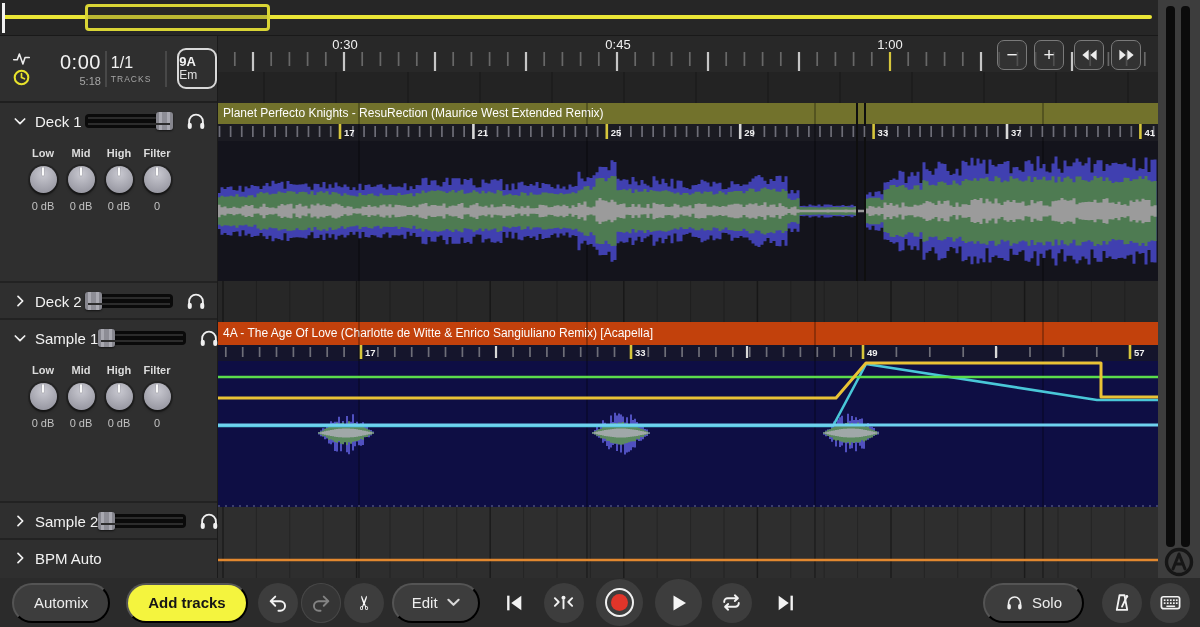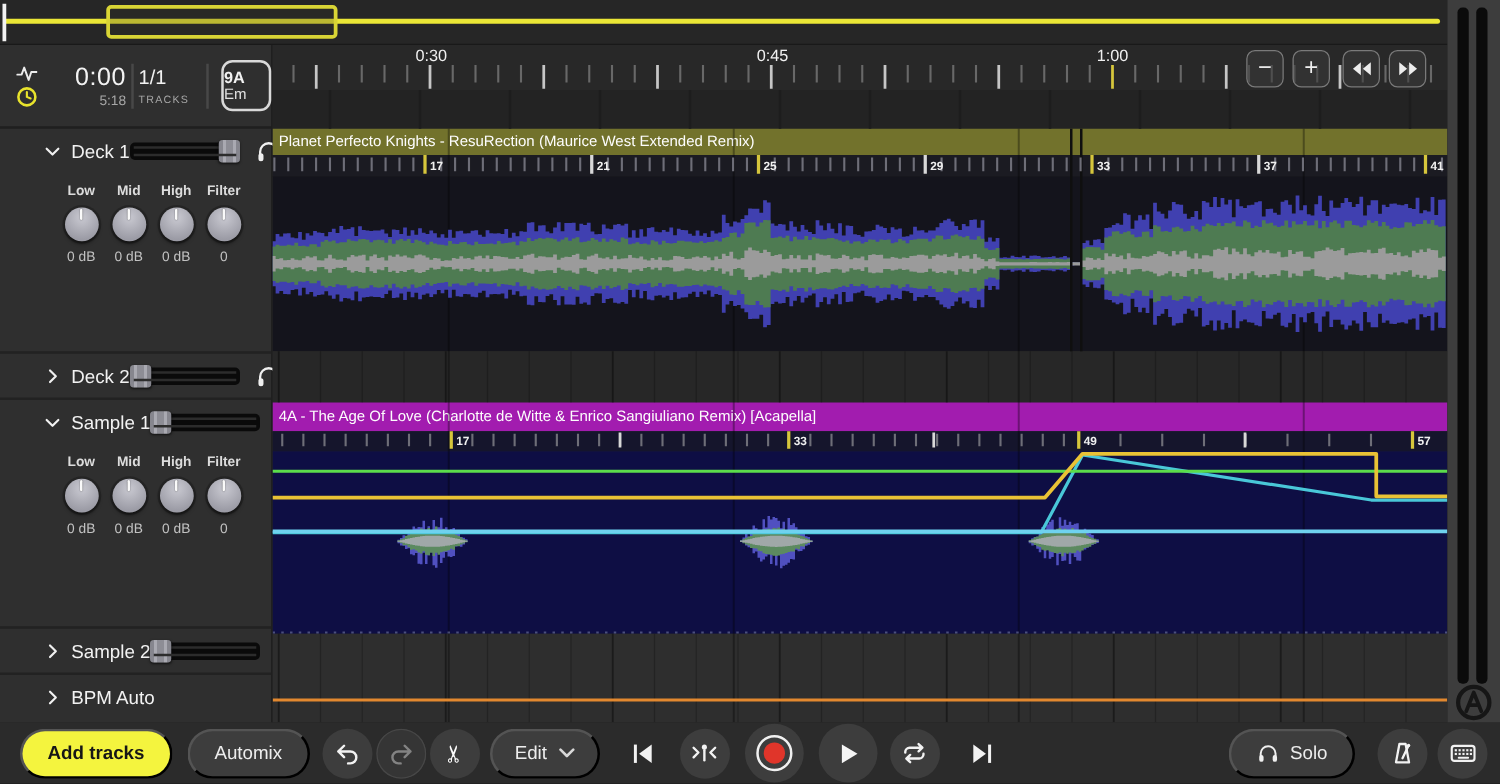--- a/index.html
+++ b/index.html
@@ -20,21 +20,21 @@
   .time-big { font-size:20px; color:#f2f2f2; letter-spacing:.5px; }
   .time-small { font-size:11px; color:#a6a6a6; margin-top:1px; }
   .v-div { width:2px; height:36px; background:#484848; margin:0 4px; }
   .tracks-group { width:52px; text-align:left; }
   .tracks-big { font-size:16px; color:#f2f2f2; }
   .tracks-small { font-size:8.5px; letter-spacing:1px; color:#a6a6a6; margin-top:2px; }
   .key-badge { width:41px; height:41px; border:2px solid #d9d9d9; border-radius:9px; display:flex; flex-direction:column; align-items:flex-start; justify-content:center; line-height:1.1; margin-left:6px; cursor:pointer; }
   .key-code { font-size:13px; font-weight:bold; color:#f2f2f2; }
   .key-name { font-size:12px; color:#e2e2e2; }
 
-  .section { border-bottom:2px solid #222222; position:relative;padding-left:22px; }
+  .section { border-bottom:2px solid #222222; position:relative; }
   .sec-head { height:36px; display:flex; align-items:center; padding:0 10px 0 12px; cursor:pointer; }
   .chev { width:16px; height:16px; flex:none; }
   .chev.collapsed { transform:rotate(-90deg); }
   .sec-label { font-size:15px; color:#f2f2f2; margin-left:7px; flex:1; white-space:nowrap; }
   .slider { position:relative; width:88px; height:14px; background:#0a0a0a; border-radius:4px; flex:none; margin-right:12px; cursor:pointer; }
   .slider::before, .slider::after { content:''; position:absolute; left:3px; right:3px; height:2px; background:#2c2c2c; }
   .slider::before { top:3px; } .slider::after { bottom:3px; }
   .handle { position:absolute; top:-2px; width:17px; height:18px; border-radius:3px;
             background:linear-gradient(90deg,#86868e 0 3px,#a9a9b1 3px 6px,#8d8d95 6px 11px,#a9a9b1 11px 14px,#86868e 14px);
             box-shadow:0 1px 2px rgba(0,0,0,.6); }
@@ -52,21 +52,21 @@
   
   .timeline { position:absolute; left:218px; top:36px; width:940px; height:542px; background:#242424; overflow:hidden; }
   .band { position:absolute; left:0; width:940px; }
   .ruler-top { top:0; height:36px; background:#282828; }
   .ruler-low { top:36px; height:31px; background:#232323; }
   .t-title { font-size:12px; color:#fdfdfd; line-height:21px; padding-left:5px; white-space:nowrap; overflow:hidden; cursor:pointer; }
   .title1 { top:67px; height:21px; background:#72722c; }
   .rulerband1 { top:88px; height:17px; background:#1b1b22; }
   .wave1 { top:105px; height:140px; background:#14141c; }
   .lane2 { top:245px; height:41px; background:#272727; }
-  .title2 { top:286px; height:23px; background:#a21caf; line-height:23px; }
+  .title2 { top:286px; height:23px; background:#c2410c; line-height:23px; }
   .rulerband2 { top:309px; height:16px; background:#15152c; }
   .wave2 { top:325px; height:146px; background:#0e0e44; }
   .lane3 { top:471px; height:71px; background:#2e2e2e; }
   #tl-svg { position:absolute; left:0; top:0; pointer-events:none; }
 
   .zoom-btns { position:absolute; top:4px; left:779px; display:flex; }
   .zbtn { width:30px; height:30px; border:1.5px solid #7a7a7a; border-radius:7px; background:rgba(58,58,58,.55);
           color:#efefef; font-size:19px; font-weight:300; display:flex; align-items:center; justify-content:center; cursor:pointer; }
   .zbtn + .zbtn { margin-left:7px; }
   .zbtn.gap { margin-left:10px; }
@@ -571,22 +571,22 @@
   <div class="meters">
     <div class="meter-bar" style="left:8px"></div>
     <div class="meter-bar" style="left:23px"></div>
     <svg class="logo-a" viewBox="0 0 32 32">
       <circle cx="16" cy="16" r="12.5" fill="none" stroke="#161616" stroke-width="3.4"></circle>
       <path d="M10 23 L16 8 L22 23 M12.2 18 h7.6" fill="none" stroke="#161616" stroke-width="3" stroke-linecap="round" stroke-linejoin="round"></path>
     </svg>
   </div>
 
   <div class="toolbar">
+    <button class="pill" style="margin-left:12px">Automix</button>
     <button class="pill yellow" style="margin-left:16px">Add tracks</button>
-    <button class="pill" style="margin-left:12px">Automix</button>
     <div class="circle" style="margin-left:10px">
       <svg width="22" height="22" viewBox="0 0 24 24">
           <path d="M9 15 L4 10 L9 5 M4 10 h10.5 a5.2 5.2 0 0 1 0 10.4 h-2" fill="none" stroke="#f2f2f2" stroke-width="2.1" stroke-linecap="round" stroke-linejoin="round"></path>
         </svg>
     </div>
     <div class="circle disabled" style="margin-left:3px">
       <svg width="22" height="22" viewBox="0 0 24 24">
           <path d="M15 15 L20 10 L15 5 M20 10 h-10.5 a5.2 5.2 0 0 0 0 10.4 h2" fill="none" stroke="#838383" stroke-width="2.1" stroke-linecap="round" stroke-linejoin="round"></path>
         </svg>
     </div>

